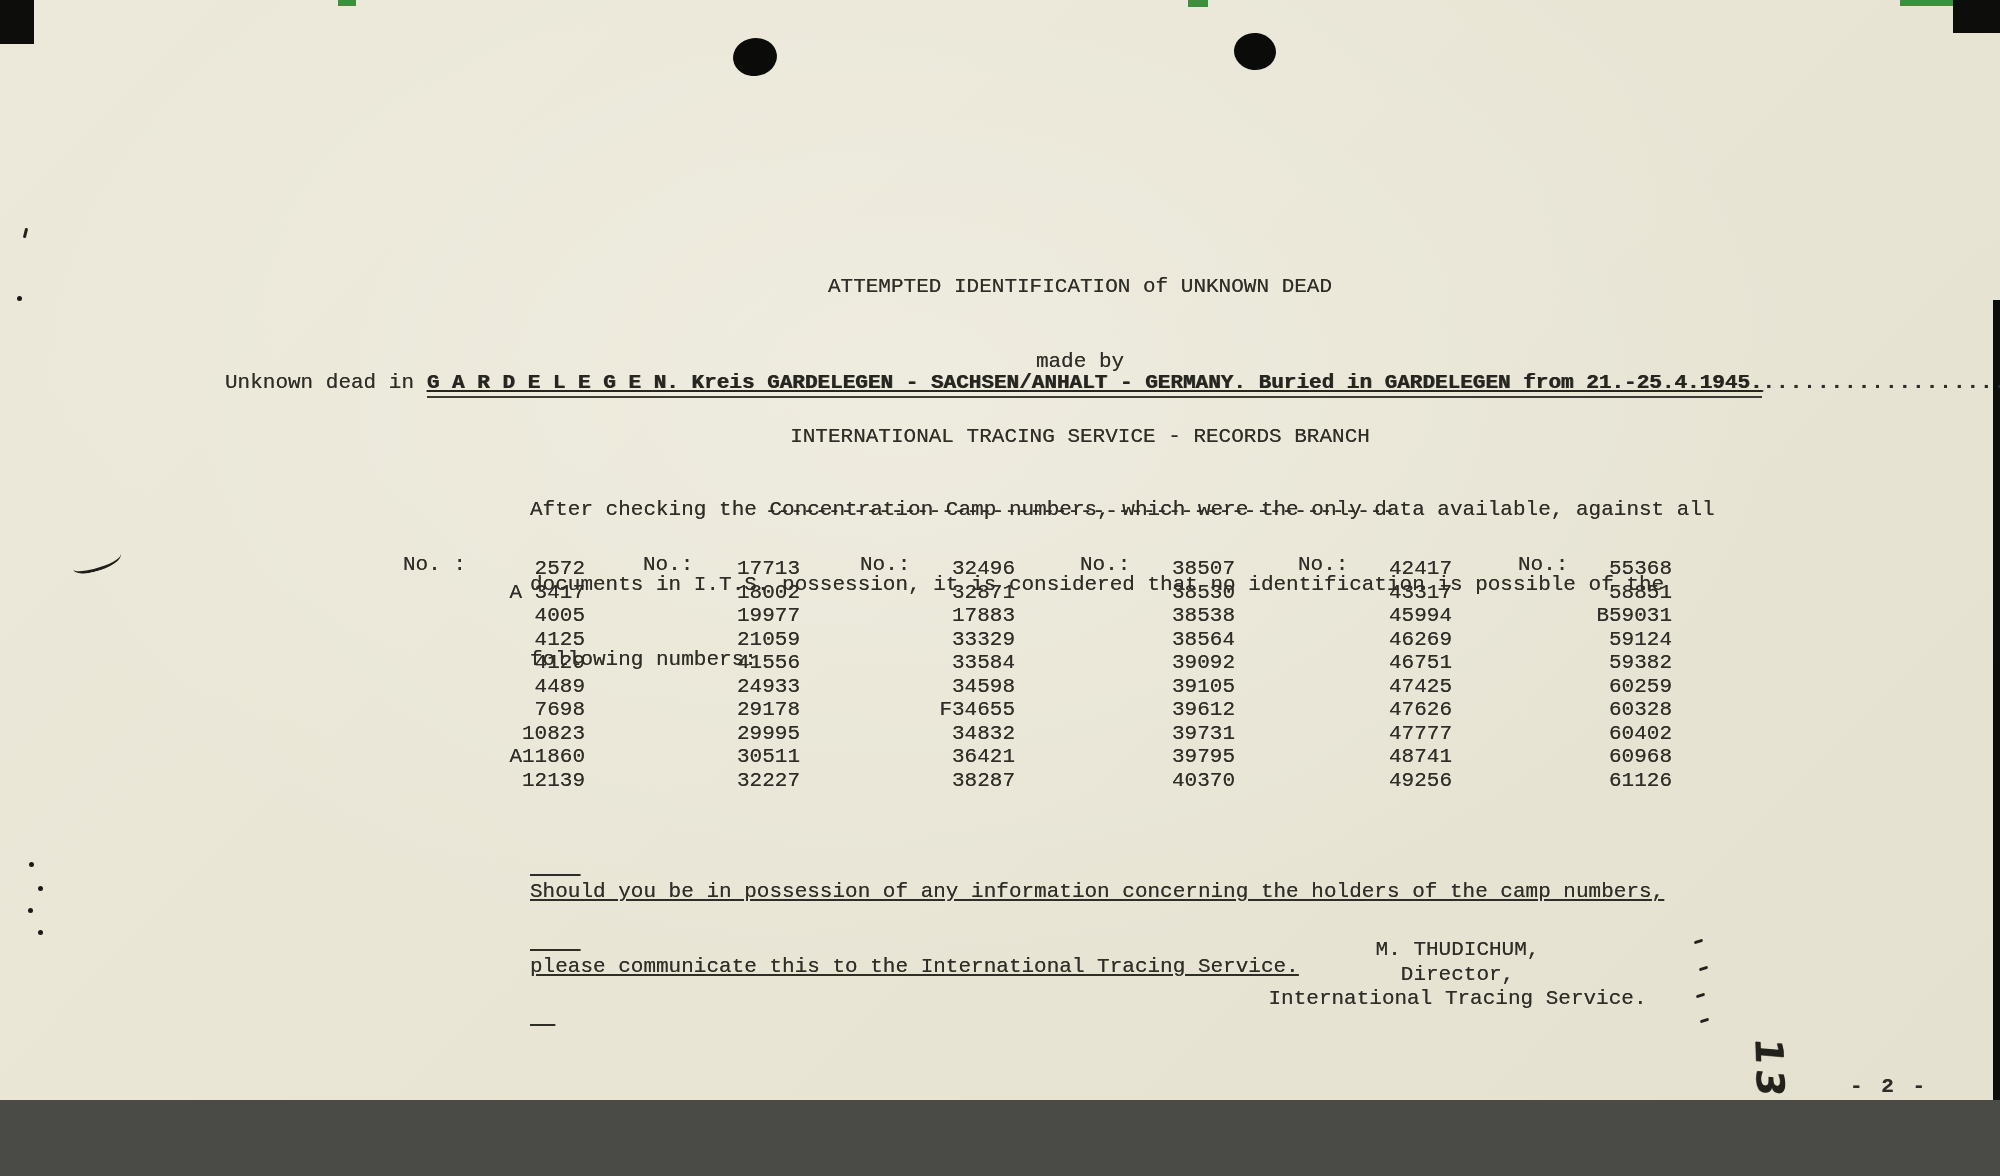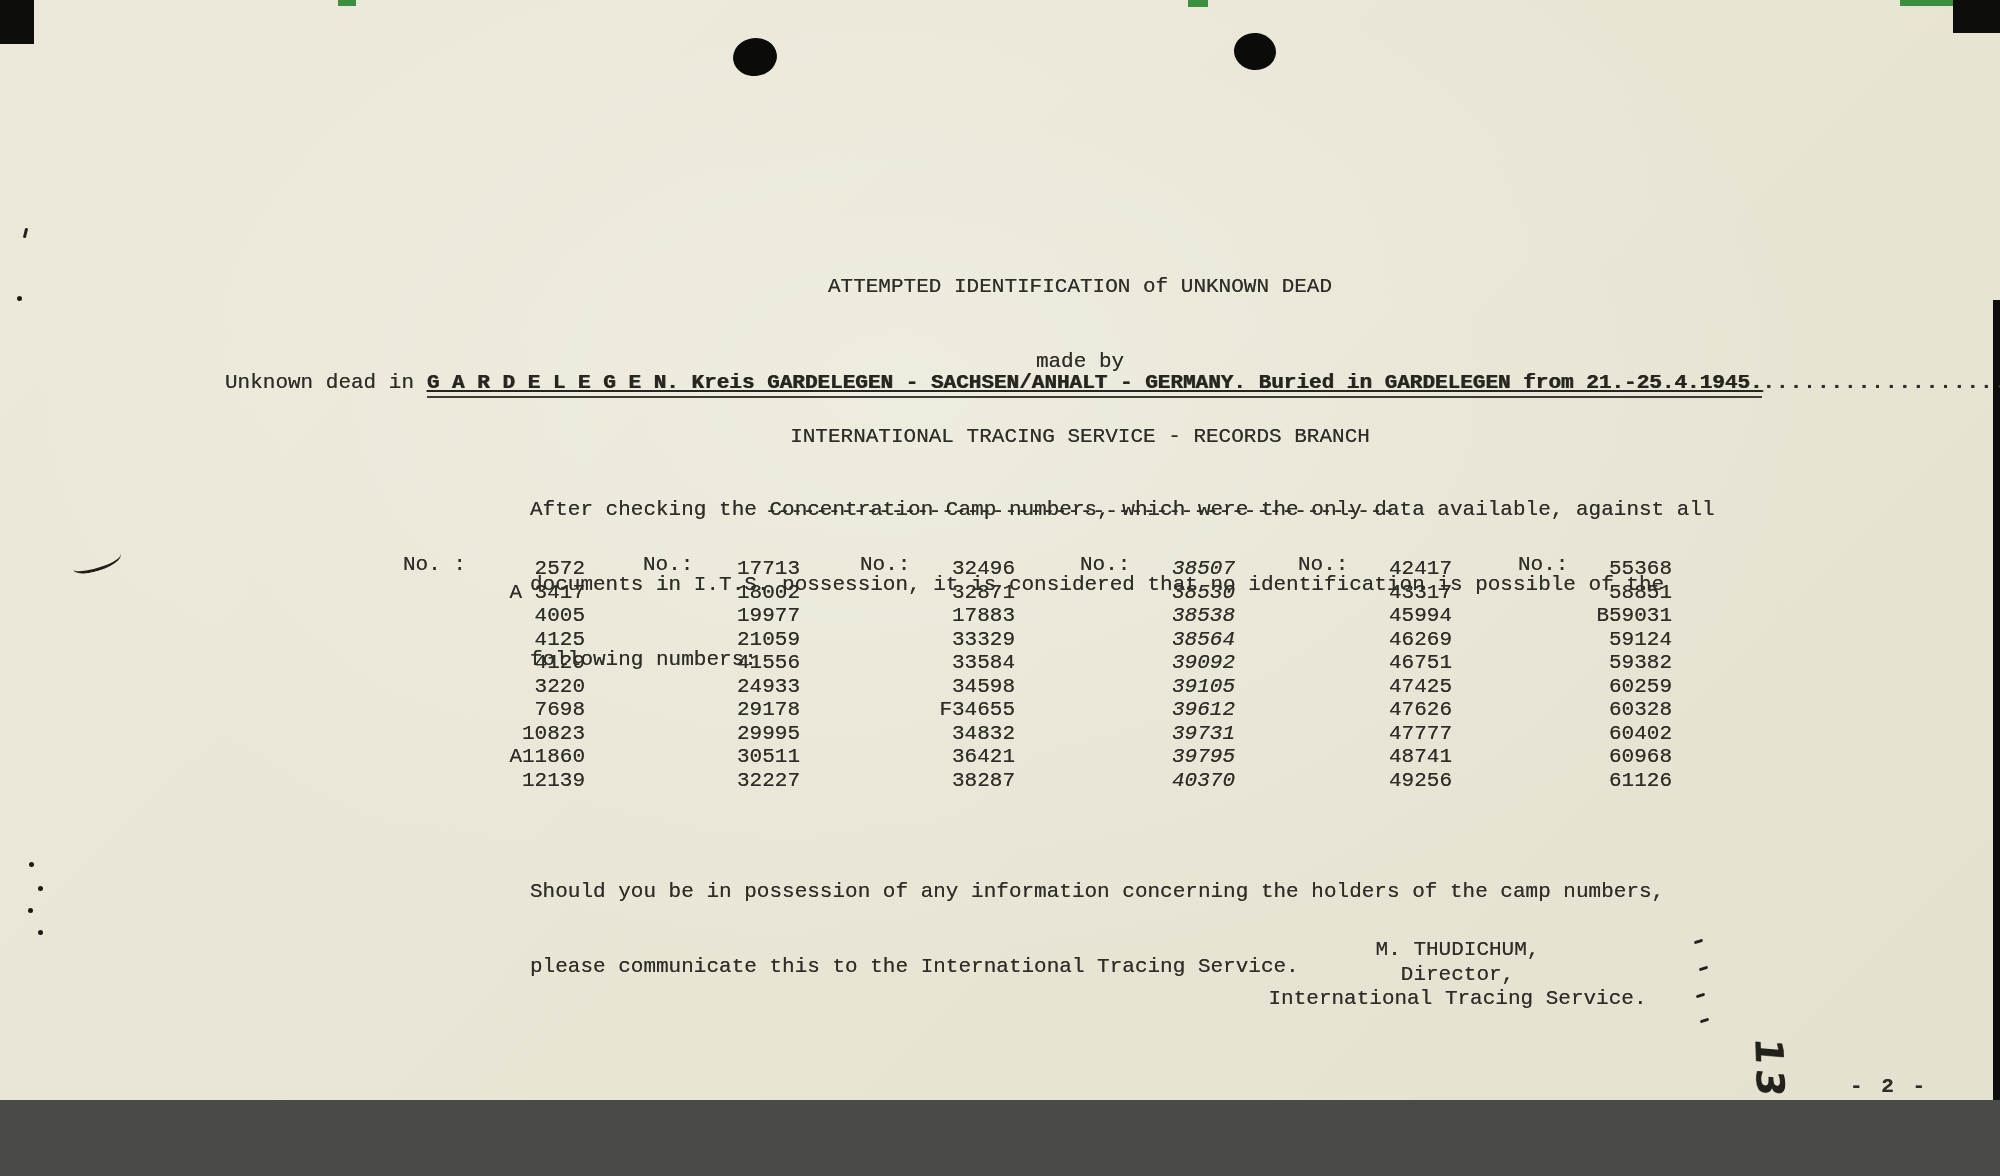--- a/index.html
+++ b/index.html
@@ -26,21 +26,21 @@
     font-weight:700;
     color:#262520;
     border-bottom:2px solid rgba(42,41,34,0.9);
     padding-bottom:2px;
     text-shadow:0.7px 0 0 rgba(38,37,32,0.85);
     text-decoration:underline;
   }
   .location-dots { font-weight:700; letter-spacing:1px; }
 
   .intro-block { position:absolute; top:447px; left:530px; line-height:25px; white-space:pre; }
-  .closing-block { position:absolute; top:829px; left:530px; line-height:25px; white-space:pre; }
+  .closing-block { position:absolute; top:829px; left:530px; line-height:25px; white-space:pre;text-decoration:underline; }
 
   .camp-table { position:absolute; top:553px; left:0; width:2000px; height:250px; }
   .col-header { position:absolute; top:0; line-height:23.5px; white-space:pre; }
   .num-col { position:absolute; top:4px; text-align:right; }
   .num-col .camp-num { height:23.5px; line-height:23.5px; white-space:pre; }
 
   .signature-block { position:absolute; top:938px; left:1265px; width:385px; text-align:center; line-height:24.5px; }
 
   .page-number { position:absolute; top:1075px; left:1850px; font-weight:700; letter-spacing:3px; white-space:pre; }
 
@@ -112,21 +112,21 @@
   </div>
 
   <div id="camp-table" class="camp-table">
       <div class="col-header" style="left: 403px;">No. :</div>
       <div class="num-col" style="left: 475px; width: 110px;">
         <div class="camp-num">2572</div>
         <div class="camp-num">A 3417</div>
         <div class="camp-num">4005</div>
         <div class="camp-num">4125</div>
         <div class="camp-num">4129</div>
-        <div class="camp-num">3220</div>
+        <div class="camp-num">4489</div>
         <div class="camp-num">7698</div>
         <div class="camp-num">10823</div>
         <div class="camp-num">A11860</div>
         <div class="camp-num">12139</div>
       </div>
       <div class="col-header" style="left: 643px;">No.:</div>
       <div class="num-col" style="left: 690px; width: 110px;">
         <div class="camp-num">17713</div>
         <div class="camp-num">18002</div>
         <div class="camp-num">19977</div>
@@ -145,21 +145,21 @@
         <div class="camp-num">17883</div>
         <div class="camp-num">33329</div>
         <div class="camp-num">33584</div>
         <div class="camp-num">34598</div>
         <div class="camp-num">F34655</div>
         <div class="camp-num">34832</div>
         <div class="camp-num">36421</div>
         <div class="camp-num">38287</div>
       </div>
       <div class="col-header" style="left: 1080px;">No.:</div>
-      <div class="num-col" style="left: 1125px; width: 110px; font-style: italic;">
+      <div class="num-col" style="left: 1125px; width: 110px;">
         <div class="camp-num">38507</div>
         <div class="camp-num">38530</div>
         <div class="camp-num">38538</div>
         <div class="camp-num">38564</div>
         <div class="camp-num">39092</div>
         <div class="camp-num">39105</div>
         <div class="camp-num">39612</div>
         <div class="camp-num">39731</div>
         <div class="camp-num">39795</div>
         <div class="camp-num">40370</div>

